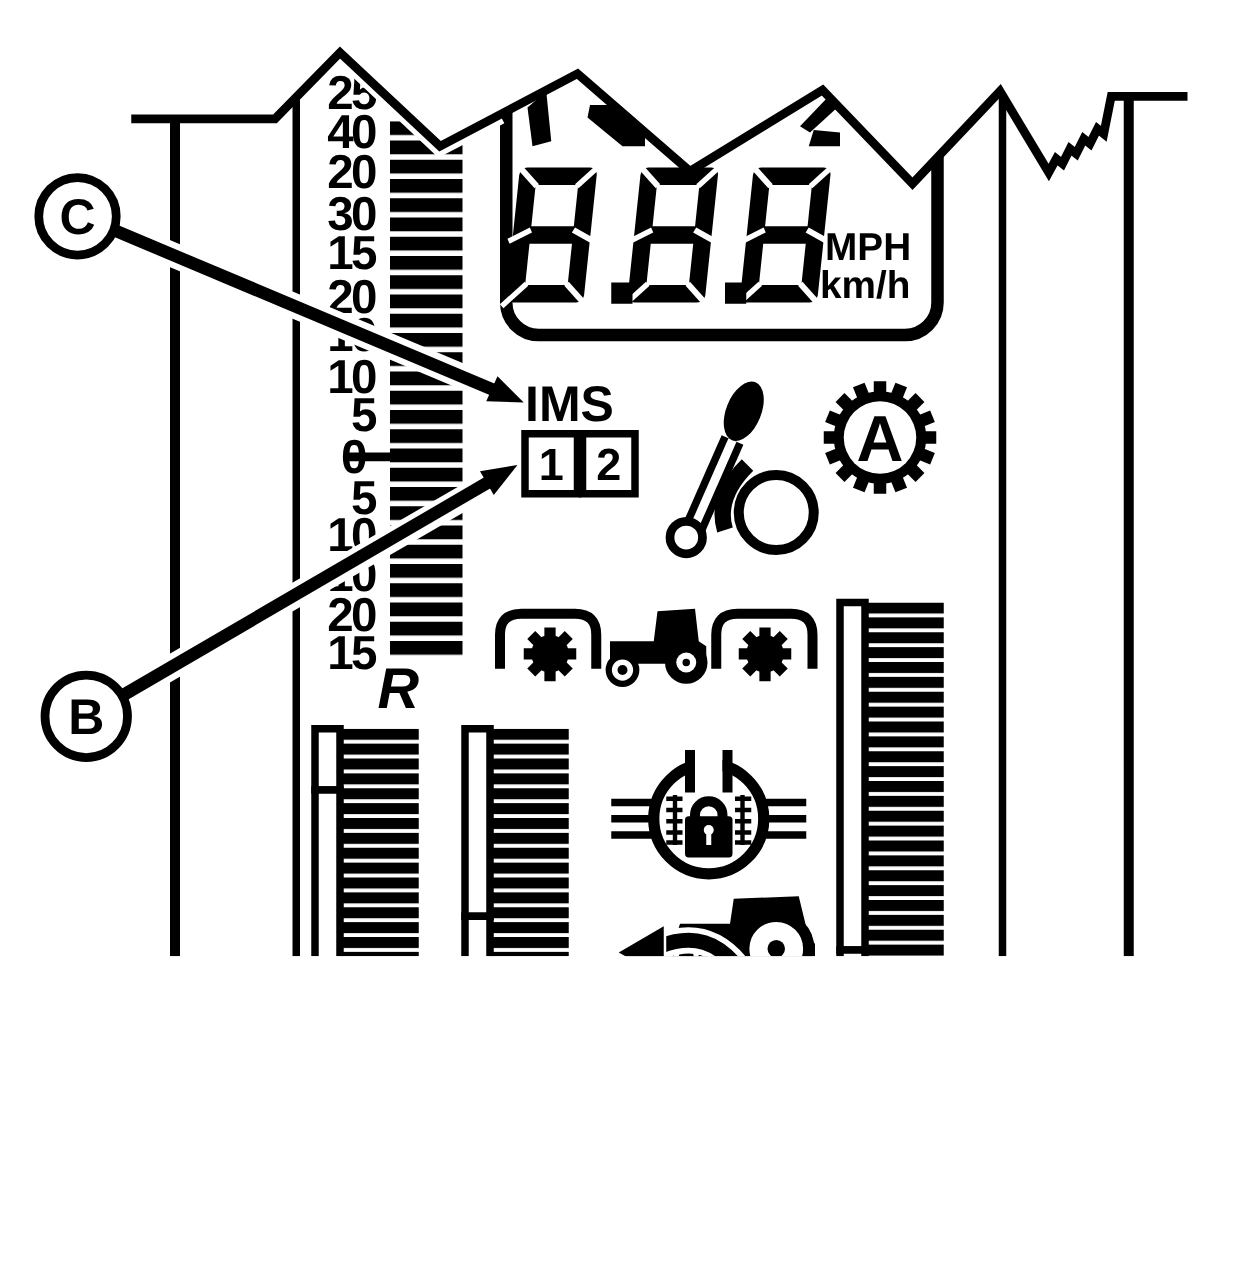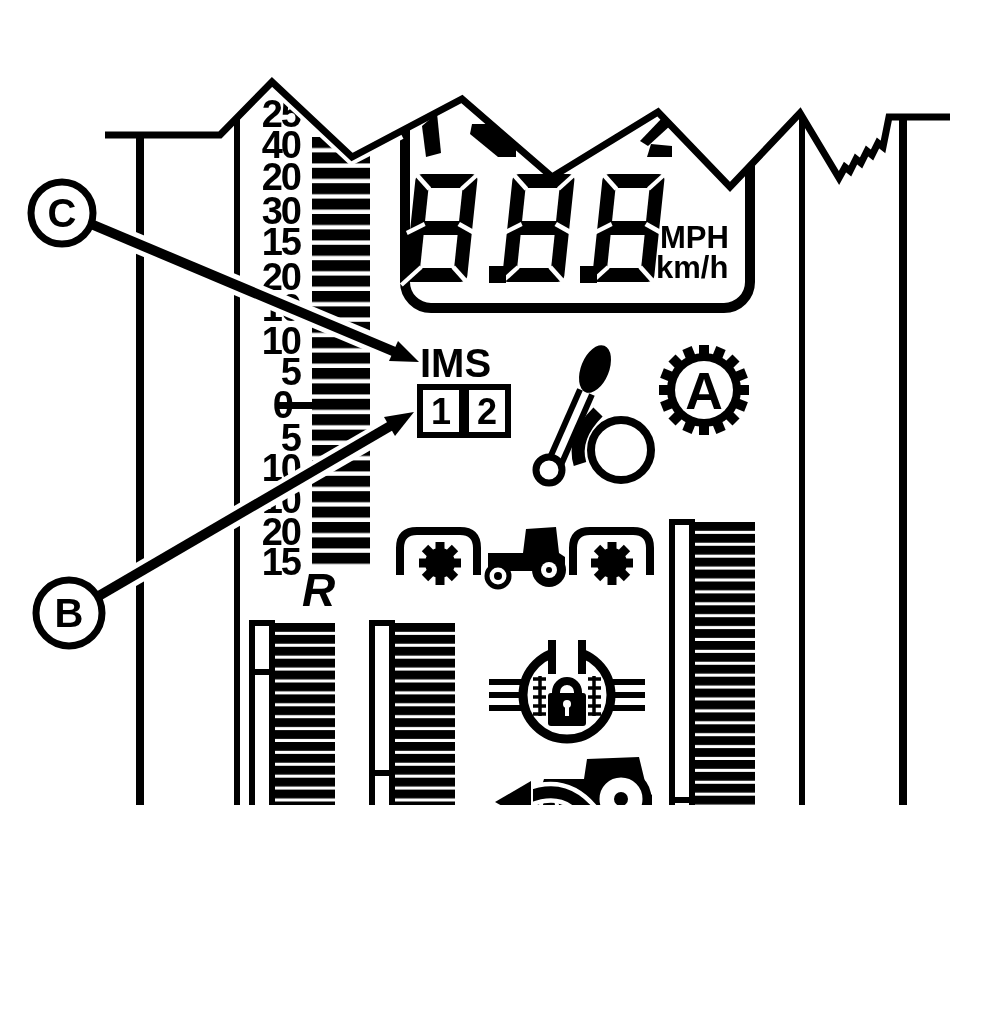--- a/index.html
+++ b/index.html
@@ -1,16 +1,16 @@
 <!DOCTYPE html>
 <html><head>
 <meta charset="utf-8">
 <style>
   html,body{margin:0;padding:0;background:#fff;}
-  .stage{position:relative;width:1000px;height:765px;background:#ffffff;overflow:hidden;margin-top:40px;}
+  .stage{position:relative;width:1000px;height:765px;background:#ffffff;overflow:hidden;}
   svg{position:absolute;left:0;top:0;}
   .t{font-family:"Liberation Sans","DejaVu Sans",sans-serif;font-weight:bold;fill:#000;}
   .tick{font-size:38px;letter-spacing:-2px;}
   .rlab{font-size:46px;font-style:italic;}
   .ims{font-size:40px;}
   .boxnum{font-size:36px;}
   .alet{font-size:52px;}
   .unit{font-size:31px;}
   .callout{font-size:40px;}
 </style>

